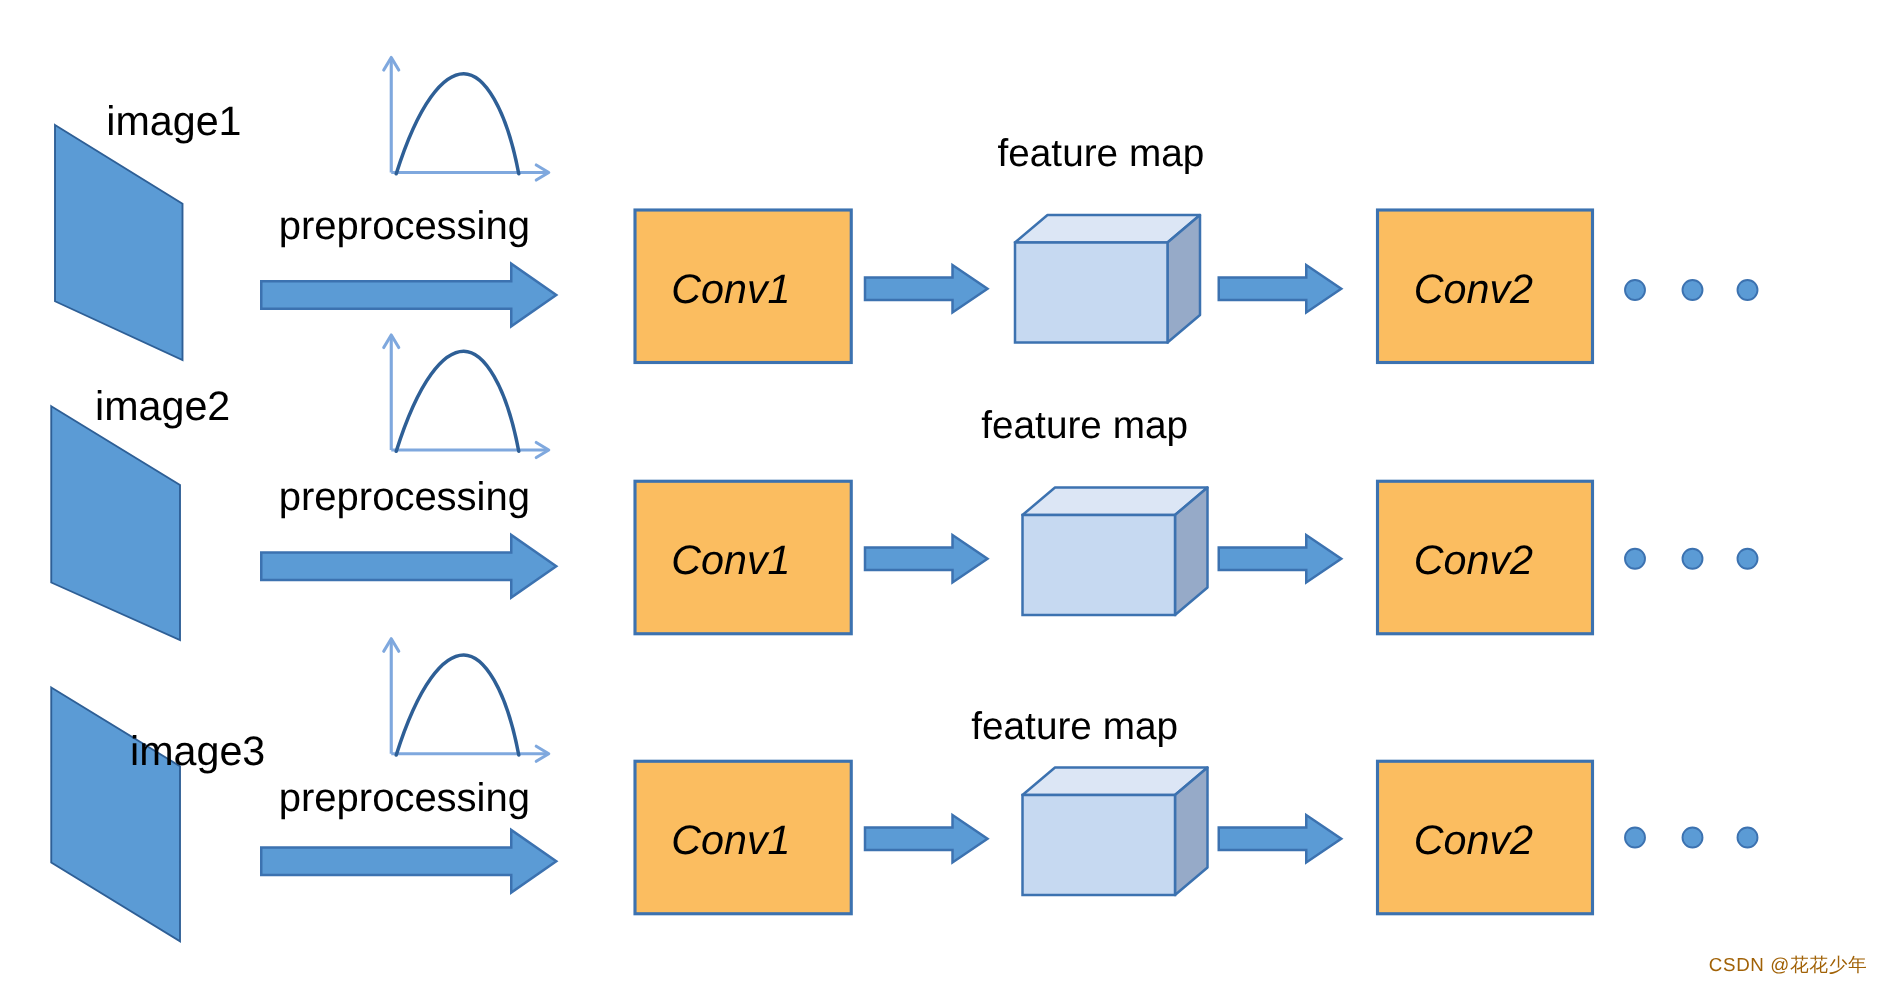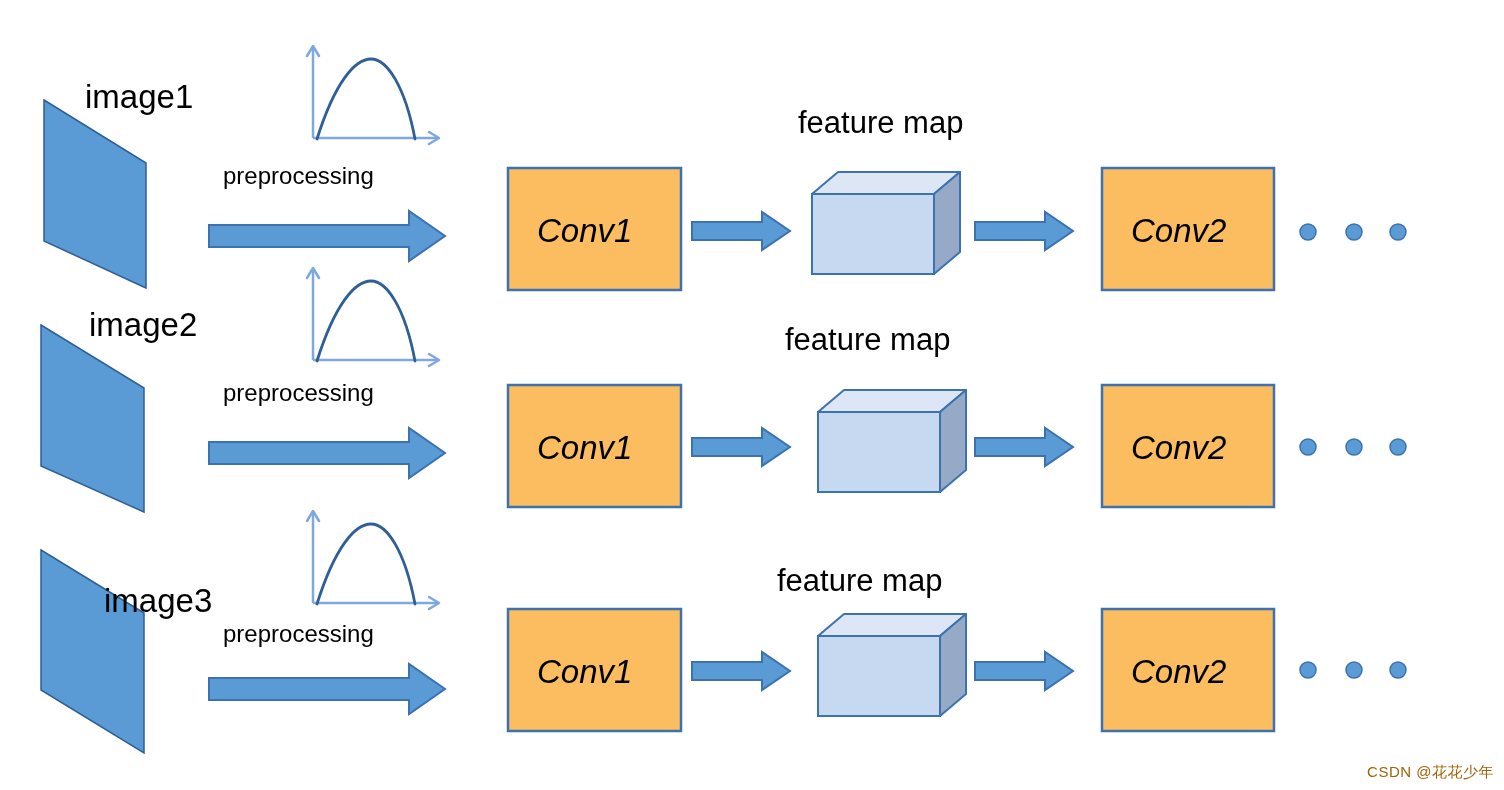--- a/index.html
+++ b/index.html
@@ -28,21 +28,21 @@
     position: absolute;
     color: #000000;
     font-family: "Liberation Sans", sans-serif;
     white-space: nowrap;
     line-height: 1;
   }
   .label-image {
     font-size: 33px;
   }
   .label-prep {
-    font-size: 24px;
+    font-size: 32px;
   }
   .label-feature {
     font-size: 31px;
   }
   .label-conv {
     font-size: 33px;
     font-style: italic;
   }
   .watermark {
     position: absolute;
@@ -176,21 +176,21 @@
       <circle cx="1398" cy="670" r="8" fill="#5B9BD5" stroke="#3C72B0" stroke-width="1.5"></circle>
     </g>
   </svg>
 
   <div class="txt label-image" style="left:85px; top:80px;">image1</div>
   <div class="txt label-prep" style="left:223px; top:164px;">preprocessing</div>
   <div class="txt label-feature" style="left:798px; top:107px;">feature map</div>
   <div class="txt label-conv" style="left:537px; top:214px;">Conv1</div>
   <div class="txt label-conv" style="left:1131px; top:214px;">Conv2</div>
 
-  <div class="txt label-image" style="left:89px; top:308px;">image2</div>
+  <div class="txt label-image" style="left:76px; top:308px;">image2</div>
   <div class="txt label-prep" style="left:223px; top:381px;">preprocessing</div>
   <div class="txt label-feature" style="left:785px; top:324px;">feature map</div>
   <div class="txt label-conv" style="left:537px; top:431px;">Conv1</div>
   <div class="txt label-conv" style="left:1131px; top:431px;">Conv2</div>
 
   <div class="txt label-image" style="left:104px; top:584px;">image3</div>
   <div class="txt label-prep" style="left:223px; top:622px;">preprocessing</div>
   <div class="txt label-feature" style="left:777px; top:565px;">feature map</div>
   <div class="txt label-conv" style="left:537px; top:655px;">Conv1</div>
   <div class="txt label-conv" style="left:1131px; top:655px;">Conv2</div>

